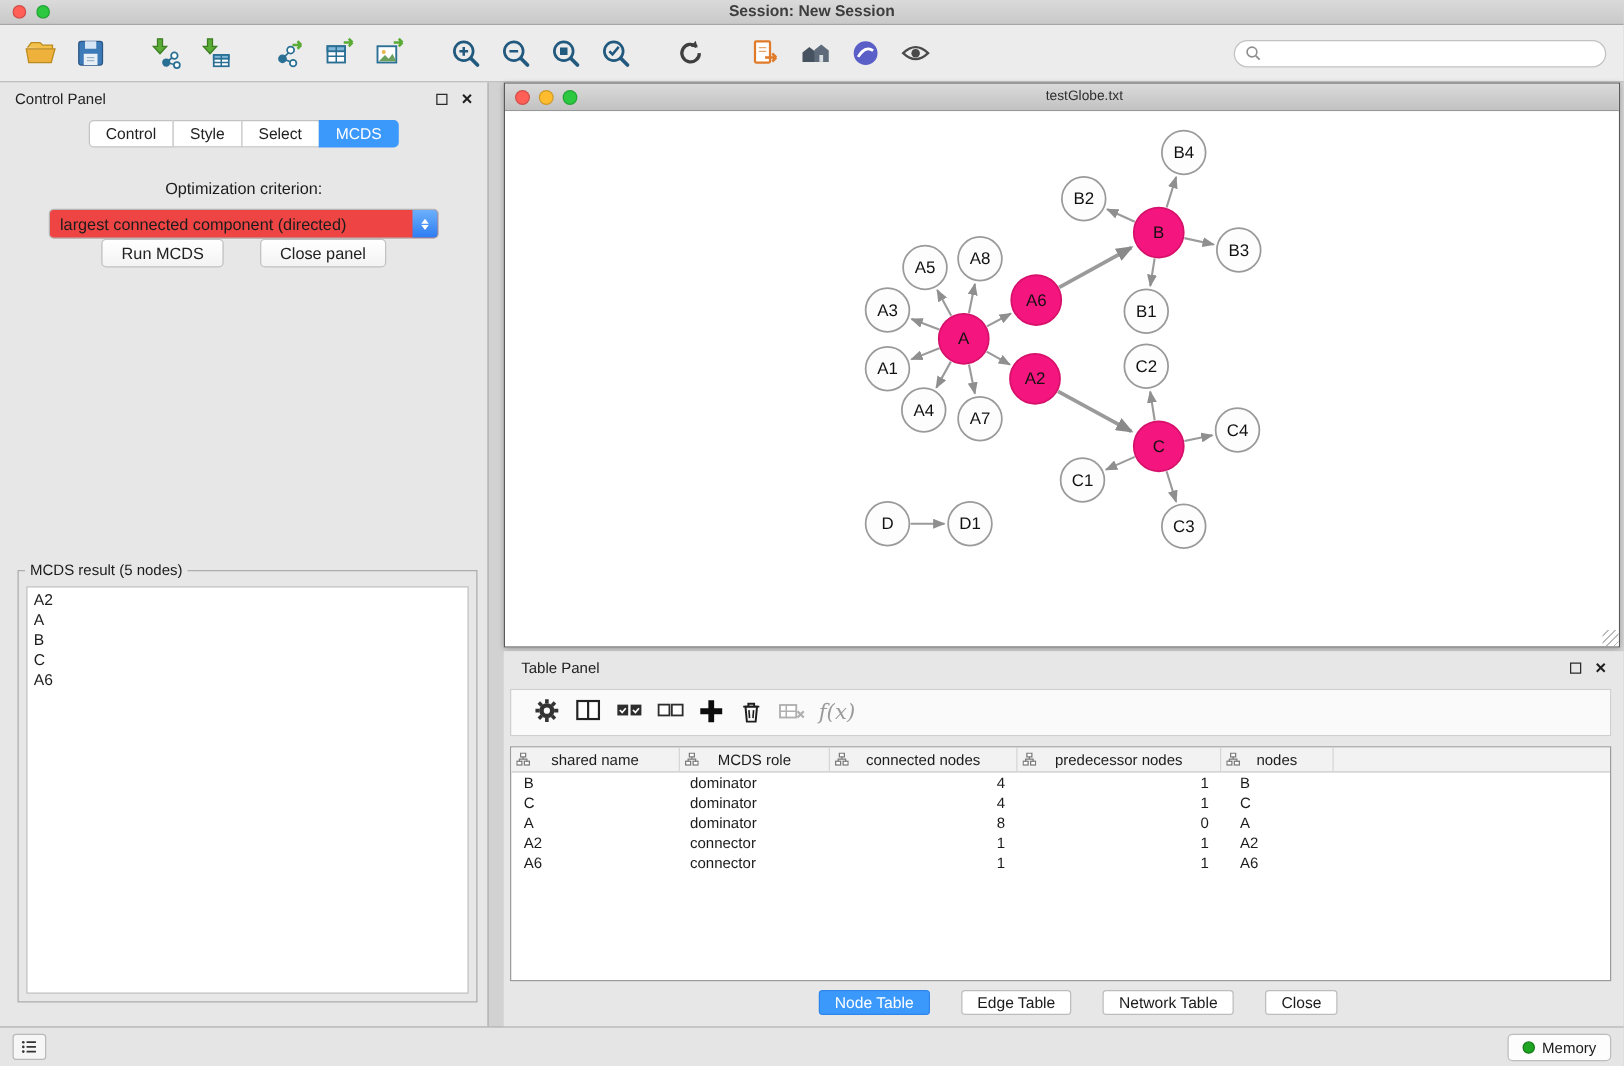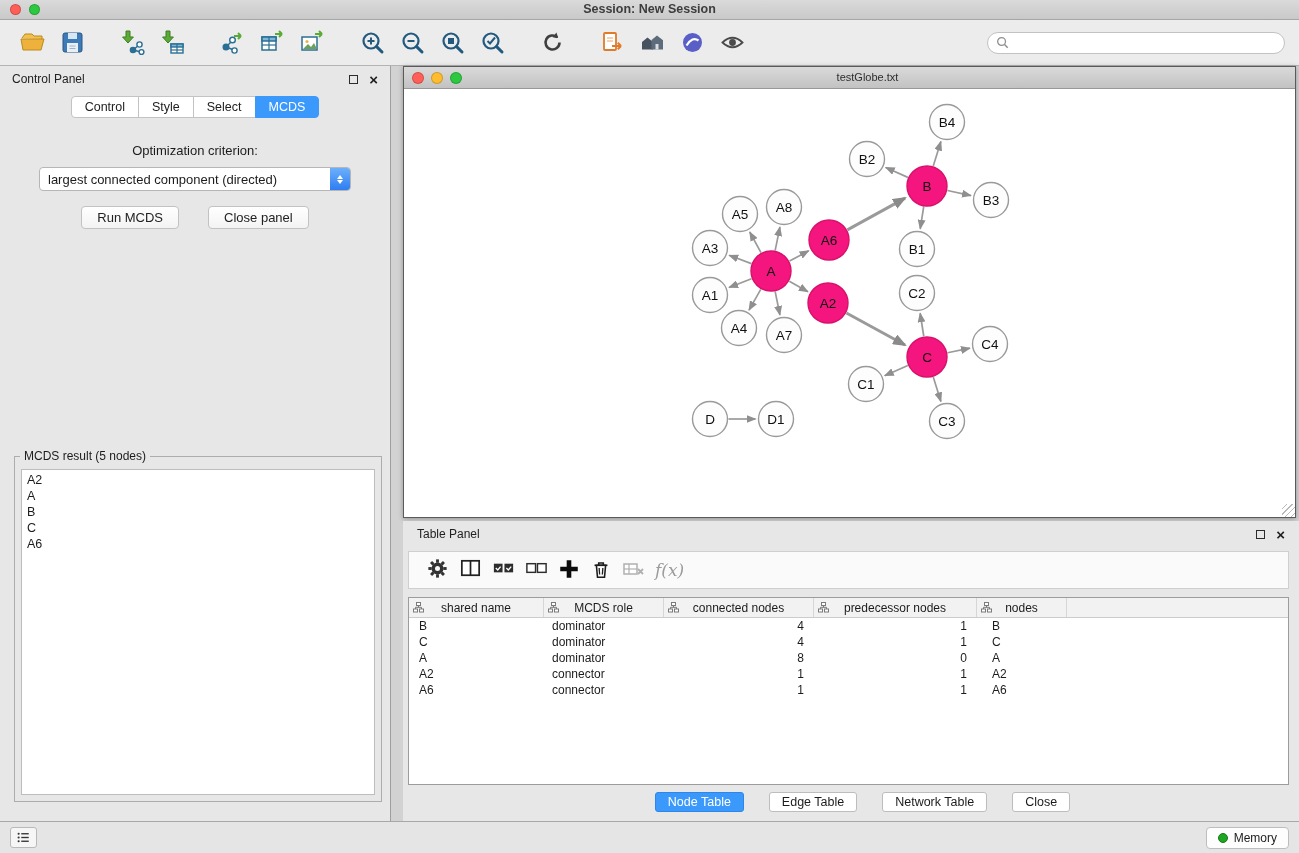--- a/index.html
+++ b/index.html
@@ -28,27 +28,27 @@
 .float-ico { width:9px; height:9px; border:1.5px solid #2b2b2b; display:inline-block; }
 .close-ico { font-size:15px; font-weight:bold; color:#1e1e1e; line-height:11px; }
 
 .cp-tabs { display:flex; justify-content:center; margin-top:4px; }
 .seg { padding:3px 13px; background:#fff; border:1px solid #c3c3c3; font-size:12.5px; margin-left:-1px; color:#222; }
 .seg:first-child { border-radius:4px 0 0 4px; margin-left:0; }
 .seg:last-child { border-radius:0 4px 4px 0; }
 .seg.active { background:#3c99fc; border-color:#3c99fc; color:#fff; }
 
 .opt-label { text-align:center; margin-top:25px; font-size:13px; }
-.combo { width:312px; height:24px; margin:9px auto 0; background:#ffffff; border:1px solid #b6b6b6; border-radius:4px; position:relative; display:flex; align-items:center; padding-left:8px; font-size:13px; }
+.combo { width:312px; height:24px; margin:9px auto 0; background:#ef4444; border:1px solid #b6b6b6; border-radius:4px; position:relative; display:flex; align-items:center; padding-left:8px; font-size:13px; }
 .combo-step { position:absolute; right:0; top:0; width:20px; height:22px; border-radius:0 3px 3px 0; background:linear-gradient(#6cb0fb,#2e7df2); display:flex; flex-direction:column; align-items:center; justify-content:center; gap:1px; }
 .combo-step i { display:block; width:0; height:0; border-left:3.5px solid transparent; border-right:3.5px solid transparent; }
 .combo-step i.up { border-bottom:4.5px solid #fff; }
 .combo-step i.down { border-top:4.5px solid #fff; }
 
-.cp-buttons { display:flex; justify-content:center; gap:29px; margin-top:15px; }
+.cp-buttons { display:flex; justify-content:center; gap:29px; }
 .btn { background:linear-gradient(#ffffff,#f3f3f3); border:1px solid #c2c2c2; border-radius:4px; padding:3px 15px; font-size:13px; color:#222; font-family:"Liberation Sans", sans-serif; }
 
 .groupbox { position:absolute; left:14px; right:8px; top:390px; bottom:19px; border:1px solid #adadad; }
 .groupbox-title { position:absolute; top:-8px; left:5px; background:#e7e7e7; padding:0 4px; font-size:12px; }
 .result-list { position:absolute; left:6px; right:6px; top:12px; bottom:6px; background:#fff; border:1px solid #bdbdbd; padding:2px 0; overflow:hidden; }
 .result-item { font-size:12.5px; line-height:16px; padding:0 5px; }
 
 
 .workspace { flex:1; position:relative; background:#d2d2d2; min-width:0; }
 .net-window { position:absolute; left:12px; top:0; width:893px; height:452px; border:1px solid #5a5a5a; background:#fff; box-shadow:0 1px 5px rgba(0,0,0,0.3); }

